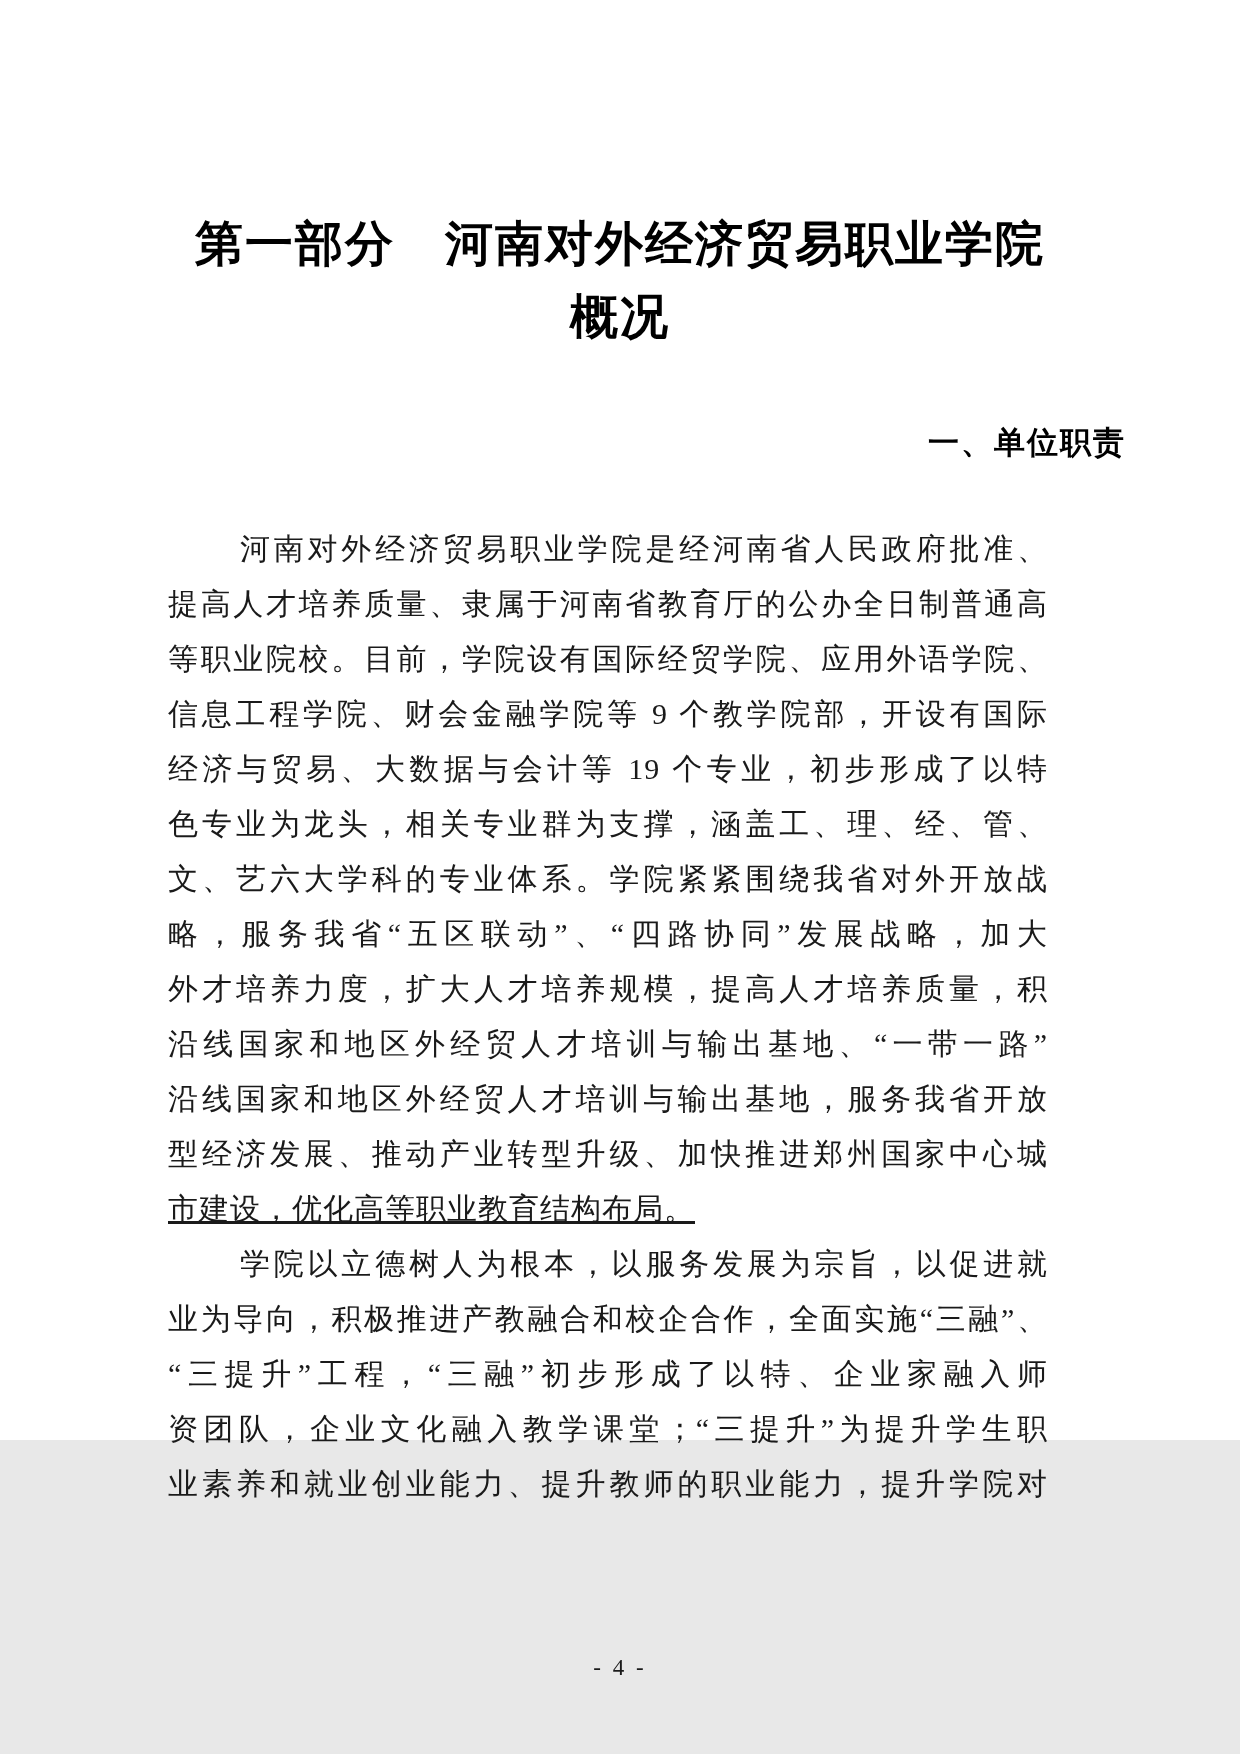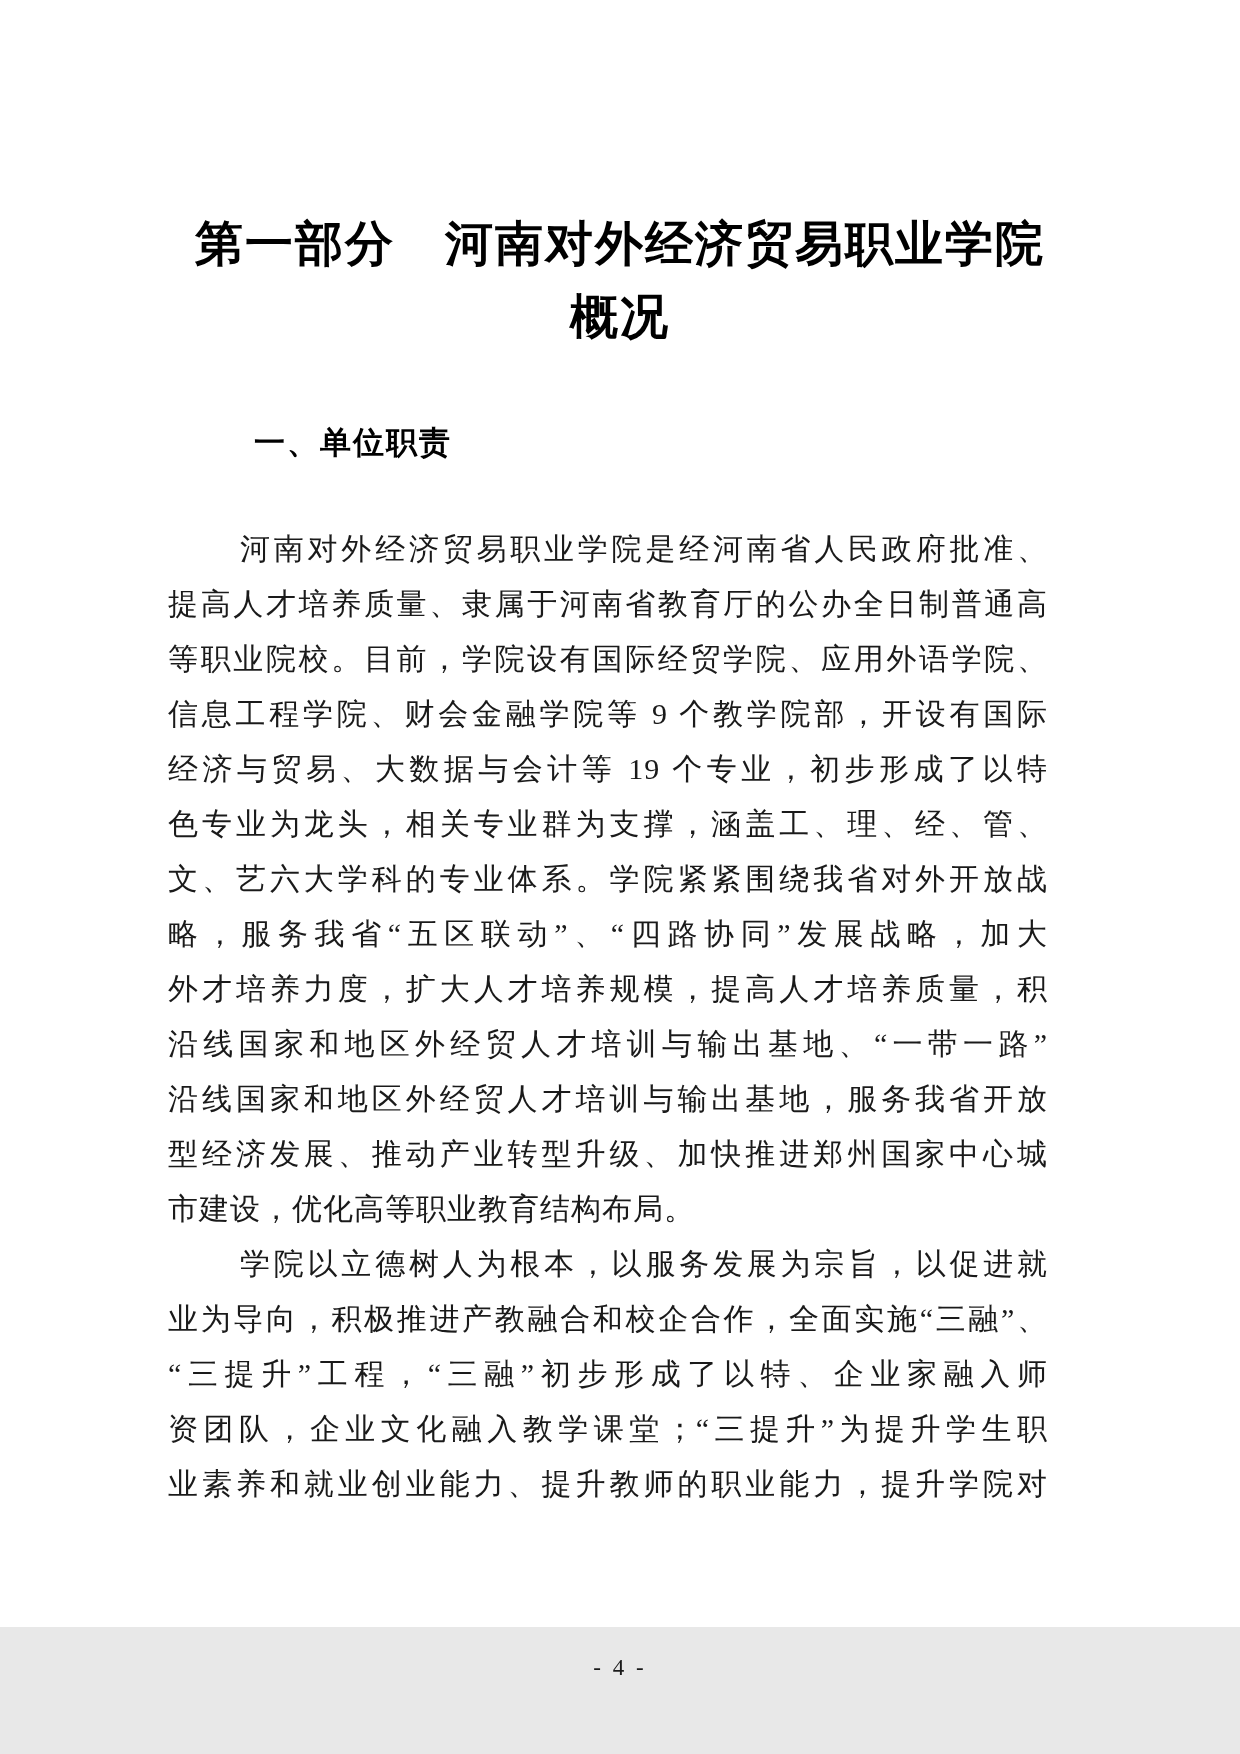--- a/index.html
+++ b/index.html
@@ -12,50 +12,51 @@
     width: 1240px;
     height: 1754px;
     background: #e8e8e8;
     position: relative;
     overflow: hidden;
   }
   .page {
     position: absolute;
     left: 0; top: 0;
     width: 1240px;
-    height: 1627px;
+    height: 1440px;
     background: var(--page-bg, #ffffff);
   }
   .doc-title {
     position: absolute;
     top: 207px;
     left: 0;
     width: 1240px;
     margin: 0;
     text-align: center;
     font-family: "Liberation Sans", "DejaVu Sans", sans-serif;
     font-weight: 700;
     font-size: 48px;
     line-height: 73px;
     letter-spacing: 2px;
     color: var(--title-color, #000000);
   }
   .section-heading {
     position: absolute;
     top: 420px;
-    left: 168px;
+    left: 160px;
     width: 880px;
     margin: 0;
     padding-left: 86px;
     font-family: "Liberation Sans", "DejaVu Sans", sans-serif;
     font-weight: 700;
     font-size: 31px;
     line-height: 46px;
     letter-spacing: 2px;
     color: var(--title-color, #000000);
+    text-align: right;
   }
   .body-text {
     position: absolute;
     top: 521px;
     left: 168px;
     width: 880px;
     font-family: "Liberation Serif", "DejaVu Serif", serif;
     font-size: 30px;
     color: var(--text-color, #1a1a1a);
   }
@@ -63,20 +64,21 @@
     height: 55px;
     line-height: 55px;
     letter-spacing: 1px;
     text-align: justify;
     text-align-last: justify;
     overflow: hidden;
   }
   .line.end {
     text-align: right;
     text-align-last: left;
+    text-decoration: underline;
   }
   .line.first {
     padding-left: 72px;
   }
   .page-footer {
     position: absolute;
     top: 1652px;
     left: 0;
     width: 1240px;
     text-align: center;

